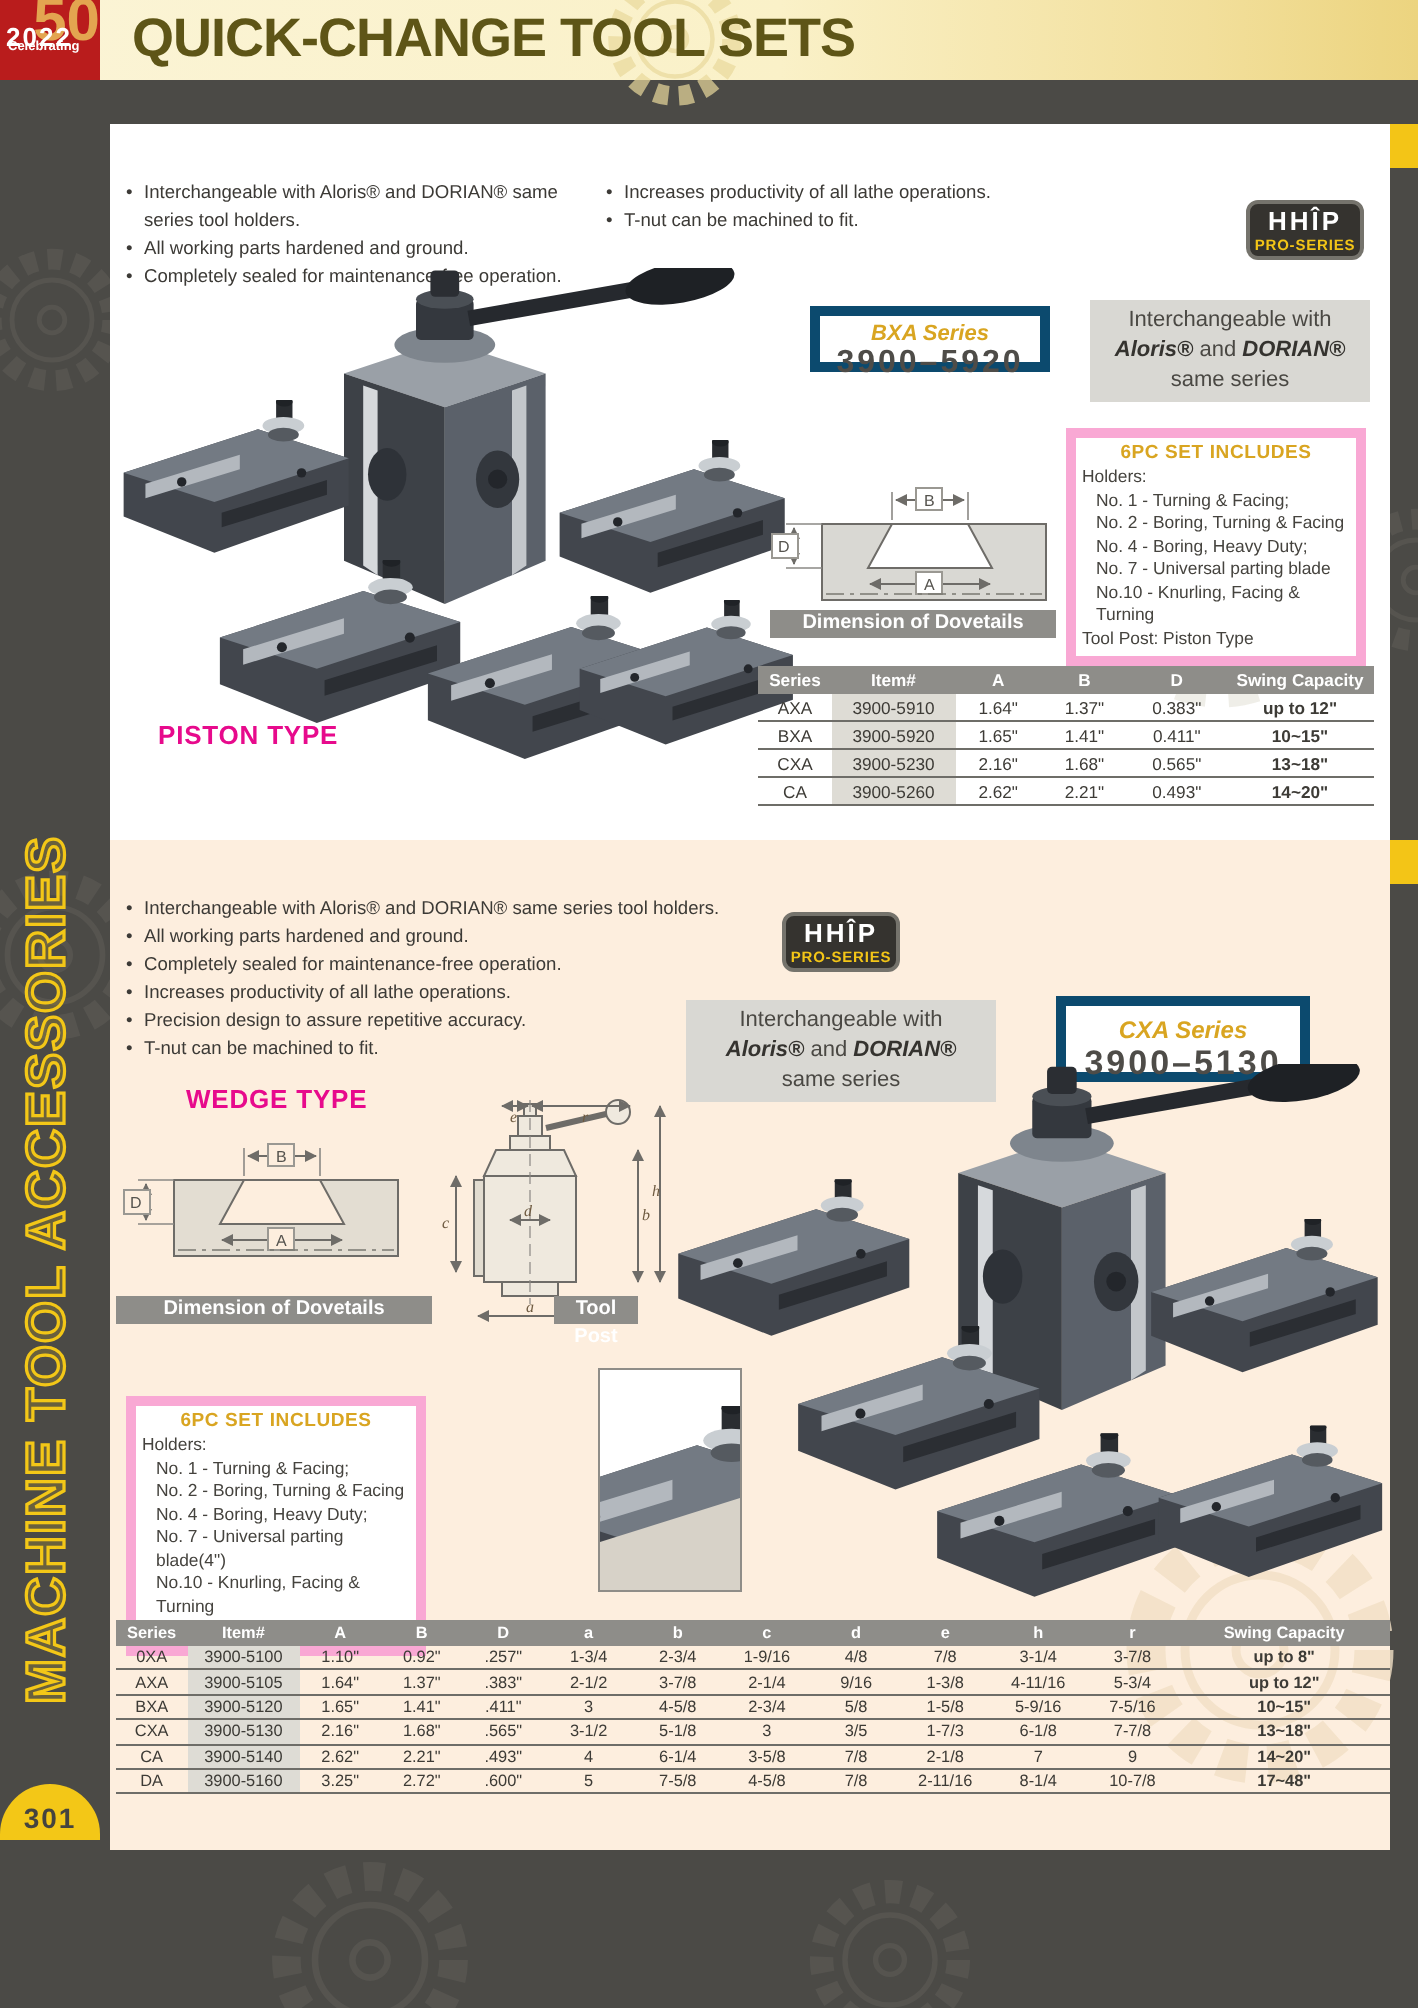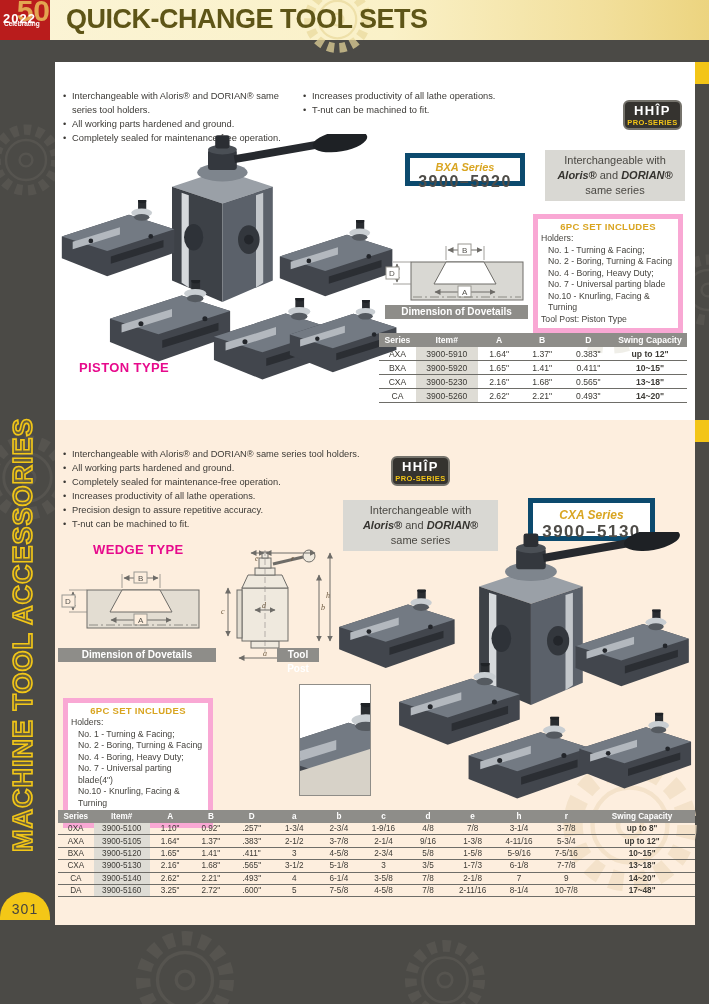--- a/index.html
+++ b/index.html
@@ -15,21 +15,21 @@
   .logo-celebrating{position:absolute;left:4px;bottom:13px;font-size:6.5px;font-weight:bold;color:#fff;}
   .logo-year{position:absolute;left:3px;bottom:14px;font-size:13px;font-weight:bold;color:#fff;letter-spacing:1px;text-align:center;}
   .page-title{left:66px;top:4px;font-size:27px;font-weight:bold;color:#5e5517;letter-spacing:-0.5px;}
 
   
   .sidebar-vtext{left:8px;top:852px;transform:rotate(-90deg);transform-origin:0 0;
     font-size:27px;font-weight:bold;letter-spacing:1px;white-space:nowrap;
     color:rgba(243,199,23,0.18);-webkit-text-stroke:1.6px #f3c717;}
   .page-badge{left:0;top:892px;width:50px;height:28px;background:#f3c717;
     border-radius:26px 26px 0 0;text-align:center;}
-  .page-badge span{display:inline-block;margin-top:9px;font-size:14px;font-weight:normal;color:#45443f;letter-spacing:1px;}
+  .page-badge span{display:inline-block;margin-top:9px;font-size:14px;font-weight:bold;color:#45443f;letter-spacing:1px;}
 
   
   .panel-piston{left:55px;top:62px;width:640px;height:358px;background:#ffffff;}
   .panel-wedge{left:55px;top:420px;width:640px;height:505px;background:#fdeede;}
   .band{left:0;top:0;width:654px;height:22px;background:#f3c517;display:flex;align-items:center;padding-left:10px;box-sizing:border-box;}
   .band-main{color:#4c4a1e;font-weight:bold;font-size:14.5px;letter-spacing:-0.3px;white-space:nowrap;}
   .band-sub{color:#ffffff;font-weight:bold;font-size:13px;margin-left:7px;white-space:nowrap;}
 
   ul.bullets{margin:0;padding:0;list-style:none;}
   ul.bullets li{font-size:9.3px;color:#3c3a36;line-height:1.5;padding-left:9px;position:relative;}

